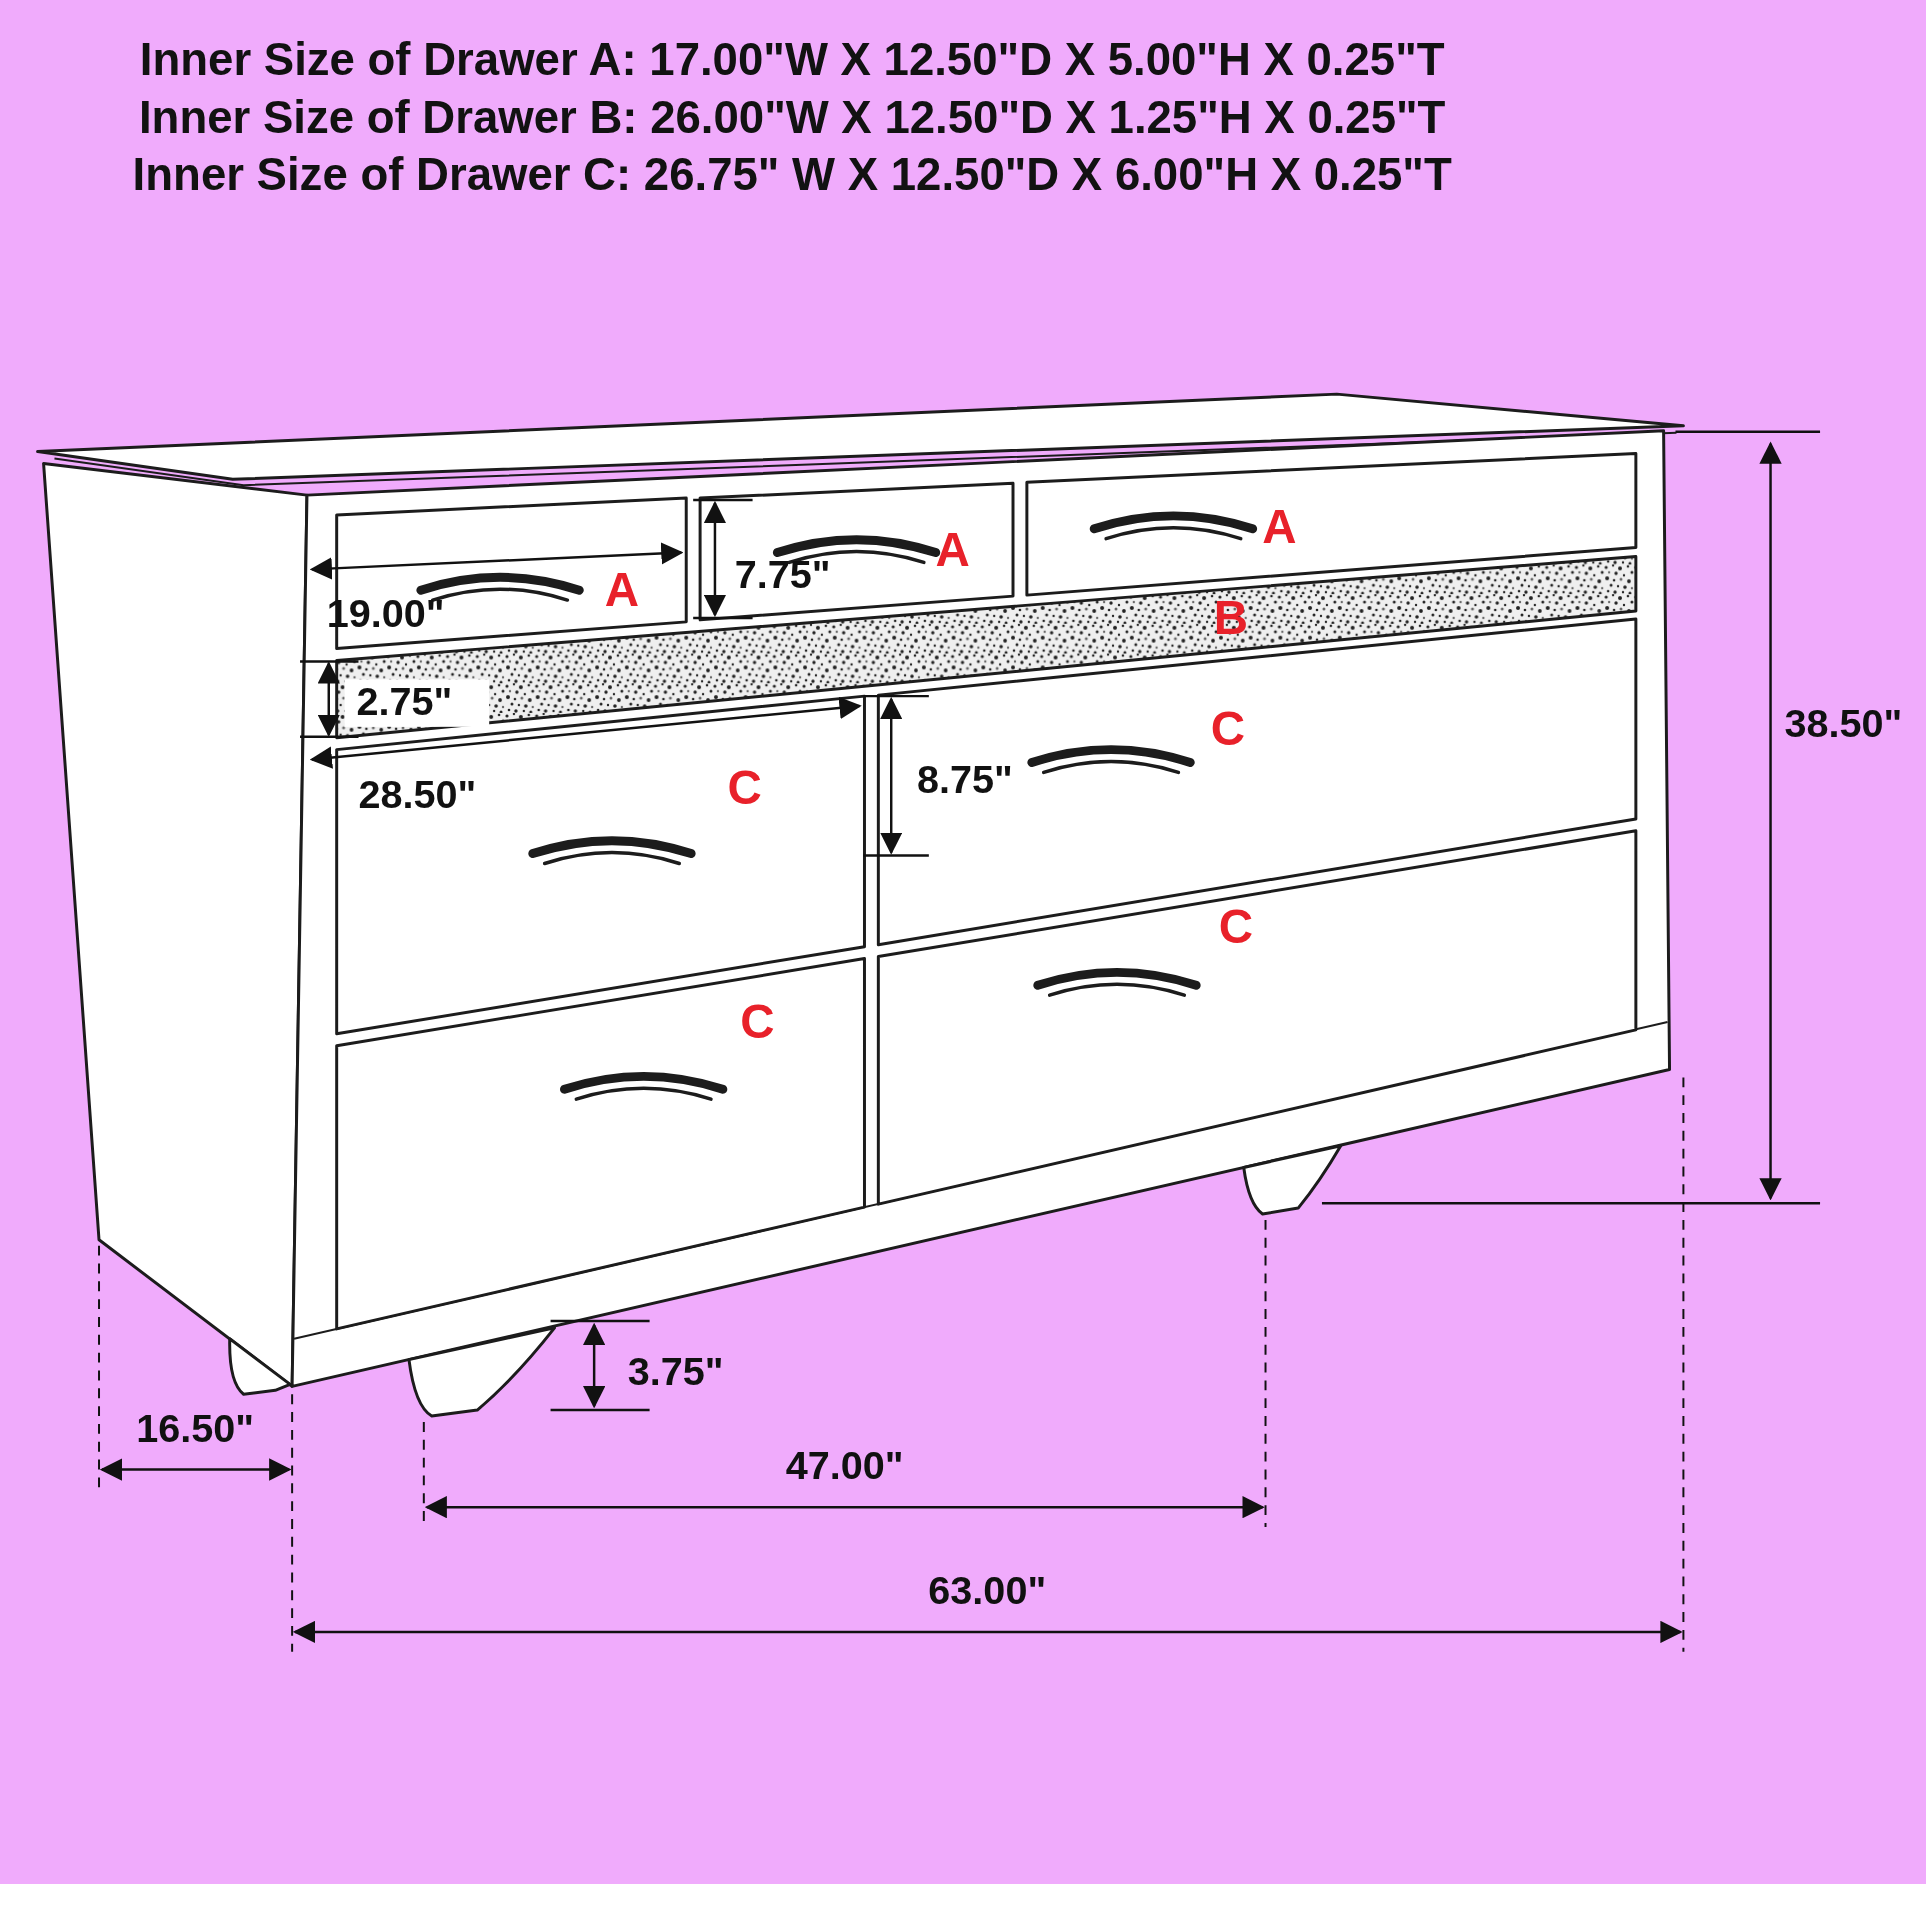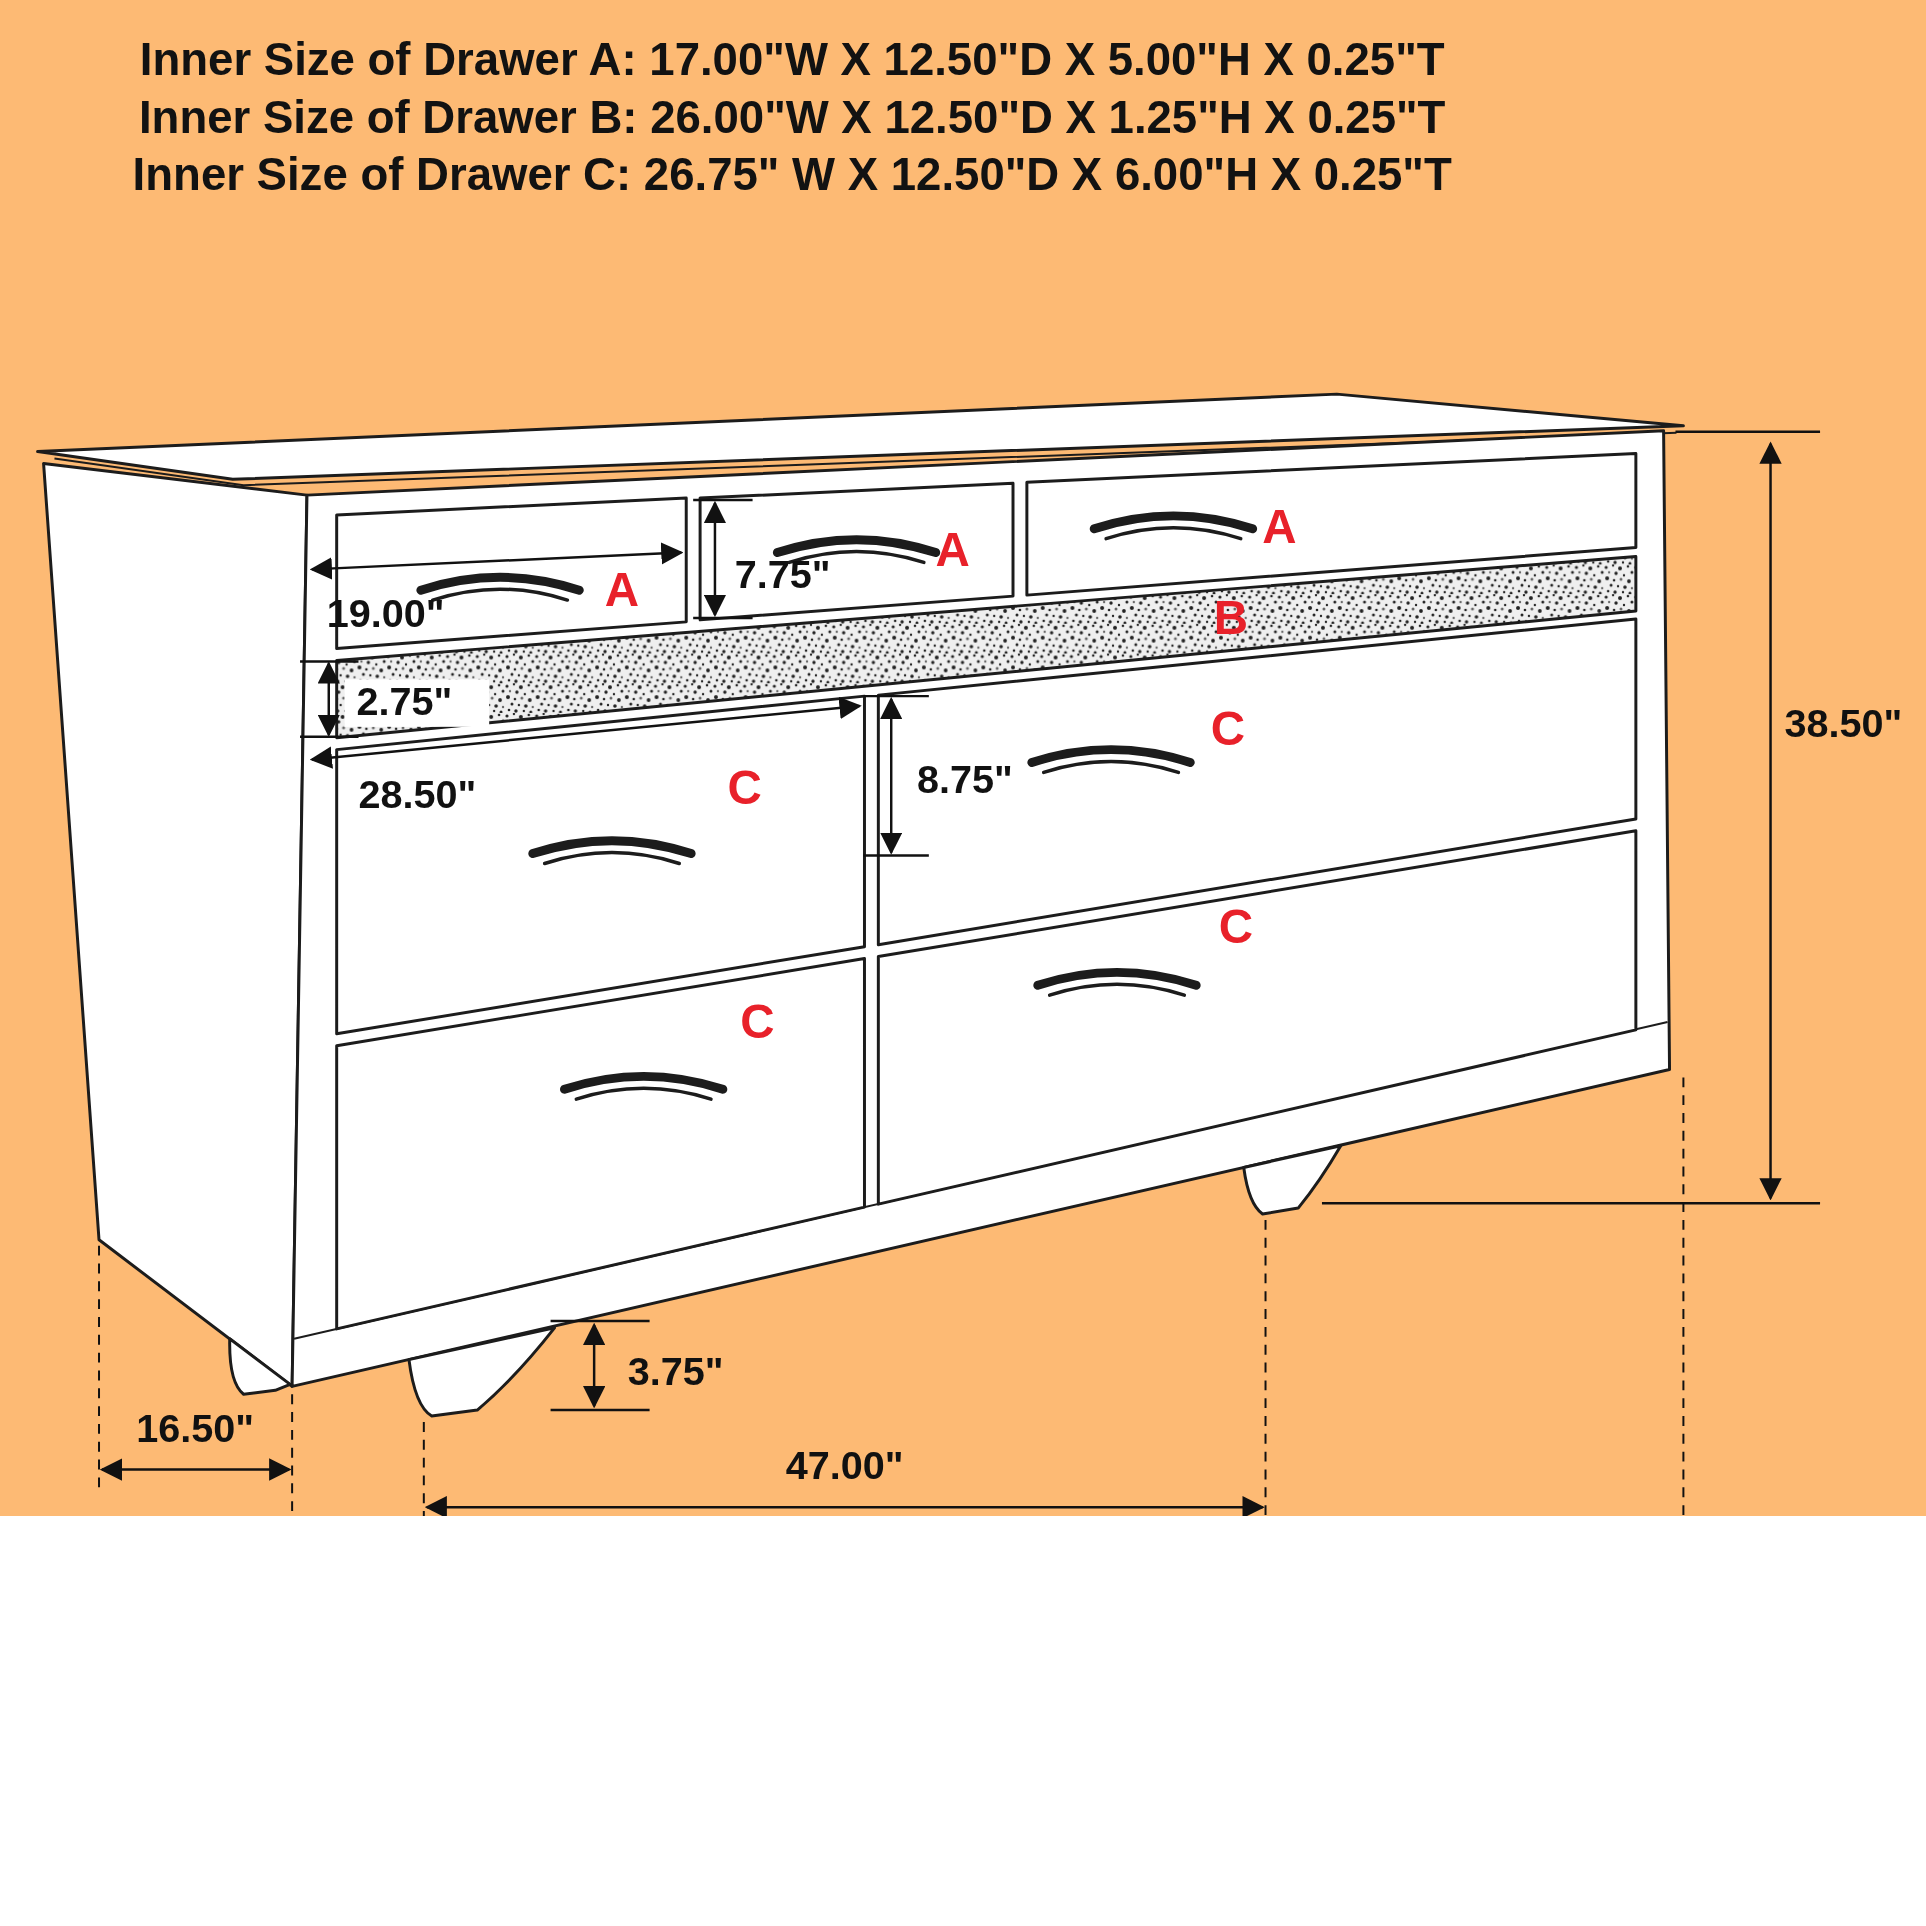--- a/index.html
+++ b/index.html
@@ -1,16 +1,16 @@
 <!DOCTYPE html>
 <html><head>
 <meta charset="utf-8">
 <style>
   html,body{margin:0;padding:0;background:#ffffff;}
-  .page{width:1927px;height:1516px;position:relative;background:#fdba74;overflow:hidden;}
+  .page{width:1927px;height:1884px;position:relative;background:#f0abfc;overflow:hidden;}
   svg{display:block;}
   svg text{font-family:"Liberation Sans",sans-serif;font-weight:bold;}
   .hdr-line{font-size:46px;fill:#121212;text-anchor:middle;}
   .dim-label{font-size:40px;fill:#111111;}
   .mid{text-anchor:middle;}
   .red-letter{font-size:48px;fill:#e8212a;text-anchor:middle;}
   .struct{fill:#ffffff;stroke:#1c1c1c;stroke-width:3;stroke-linejoin:round;}
   .thin{fill:none;stroke:#1c1c1c;stroke-width:2;}
   .dimline{stroke:#111111;stroke-width:2.5;fill:none;}
   .dash{stroke:#111111;stroke-width:2;stroke-dasharray:10 8;fill:none;}

